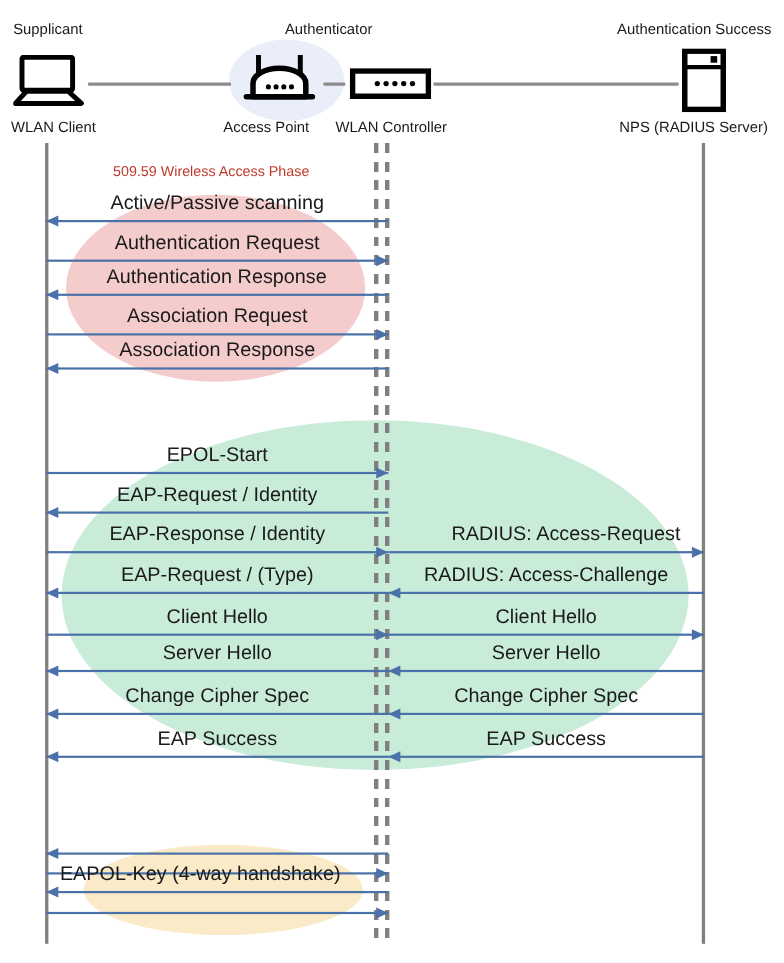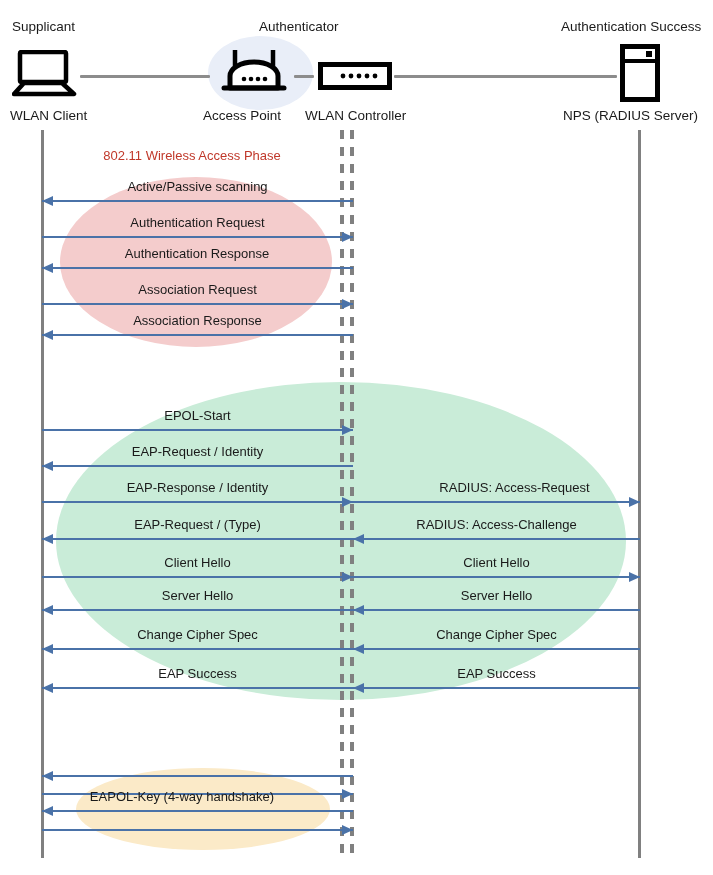--- a/index.html
+++ b/index.html
@@ -104,21 +104,21 @@
     border-bottom: 5px solid transparent;
   }
   .msg-head.right {
     border-left: 11px solid #4a72a8;
   }
   .msg-head.left {
     border-right: 11px solid #4a72a8;
   }
   .msg-label {
     position: absolute;
-    font-size: 13px;
+    font-size: 18px;
     color: #1a1a1a;
     text-align: center;
     white-space: nowrap;
     line-height: 1;
     transform: translate(-50%, -100%);
   }
 </style>
 </head>
 <body>
 
@@ -180,21 +180,21 @@
 
   <div class="blob blob-pink" style="left:60px;  top:177px; width:272px; height:170px;"></div>
   <div class="blob blob-green" style="left:56px;  top:382px; width:570px; height:318px;"></div>
   <div class="blob blob-orange" style="left:76px;  top:768px; width:254px; height:82px;"></div>
 
   <div class="lifeline" style="left:41px;  top:130px; height:728px;"></div>
   <div class="lifeline-dash" style="left:340px; top:130px; height:728px;"></div>
   <div class="lifeline-dash" style="left:350px; top:130px; height:728px;"></div>
   <div class="lifeline" style="left:638px; top:130px; height:728px;"></div>
 
-  <div class="phase-title" style="left:82px; top:147px; width:220px; color:#c0392b;">802.11 Wireless Access Phase</div>
+  <div class="phase-title" style="left:82px; top:147px; width:220px; color:#c0392b;">509.59 Wireless Access Phase</div>
 
   <div id="messages-left-layer">
       <div class="msg" style="left: 42px; top: 200px; width: 311px;">
         <div class="msg-line" style="left: 0px; width: 311px;"></div>
         <div class="msg-head left" style="left: 0px;"></div>
         <div class="msg-label" style="left: 155.5px; top: -7px;">Active/Passive scanning</div>
       </div>
       <div class="msg" style="left: 42px; top: 236px; width: 311px;">
         <div class="msg-line" style="left: 0px; width: 311px;"></div>
         <div class="msg-head right" style="left: 300px;"></div>

